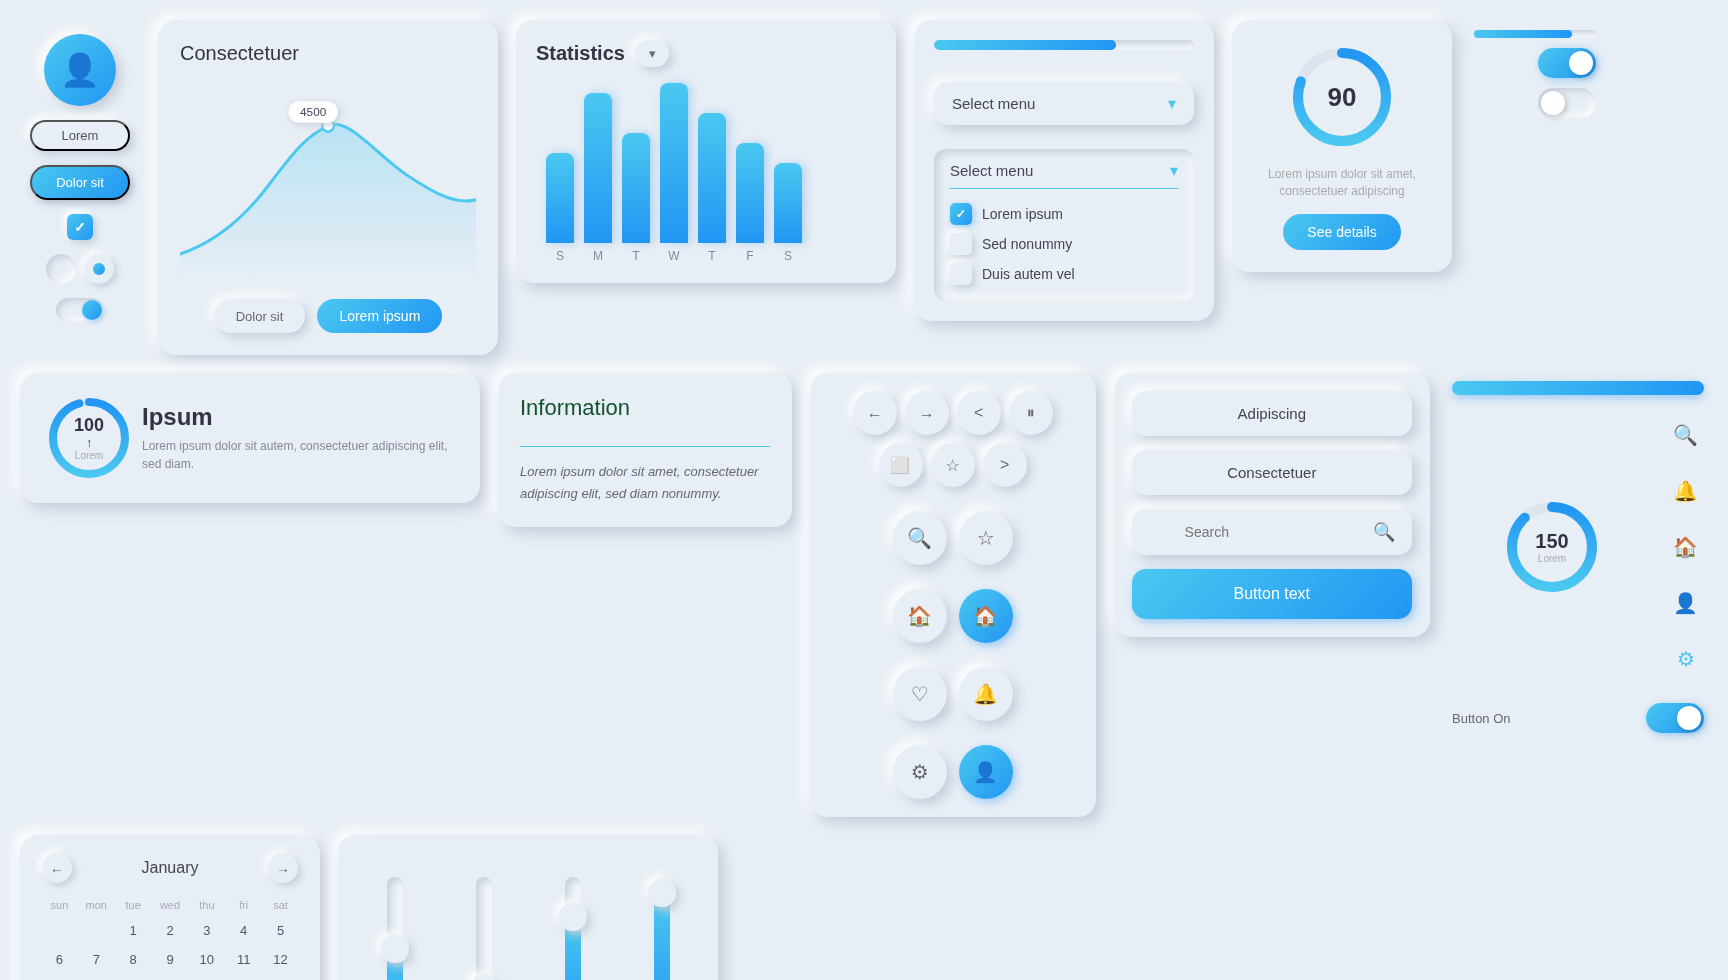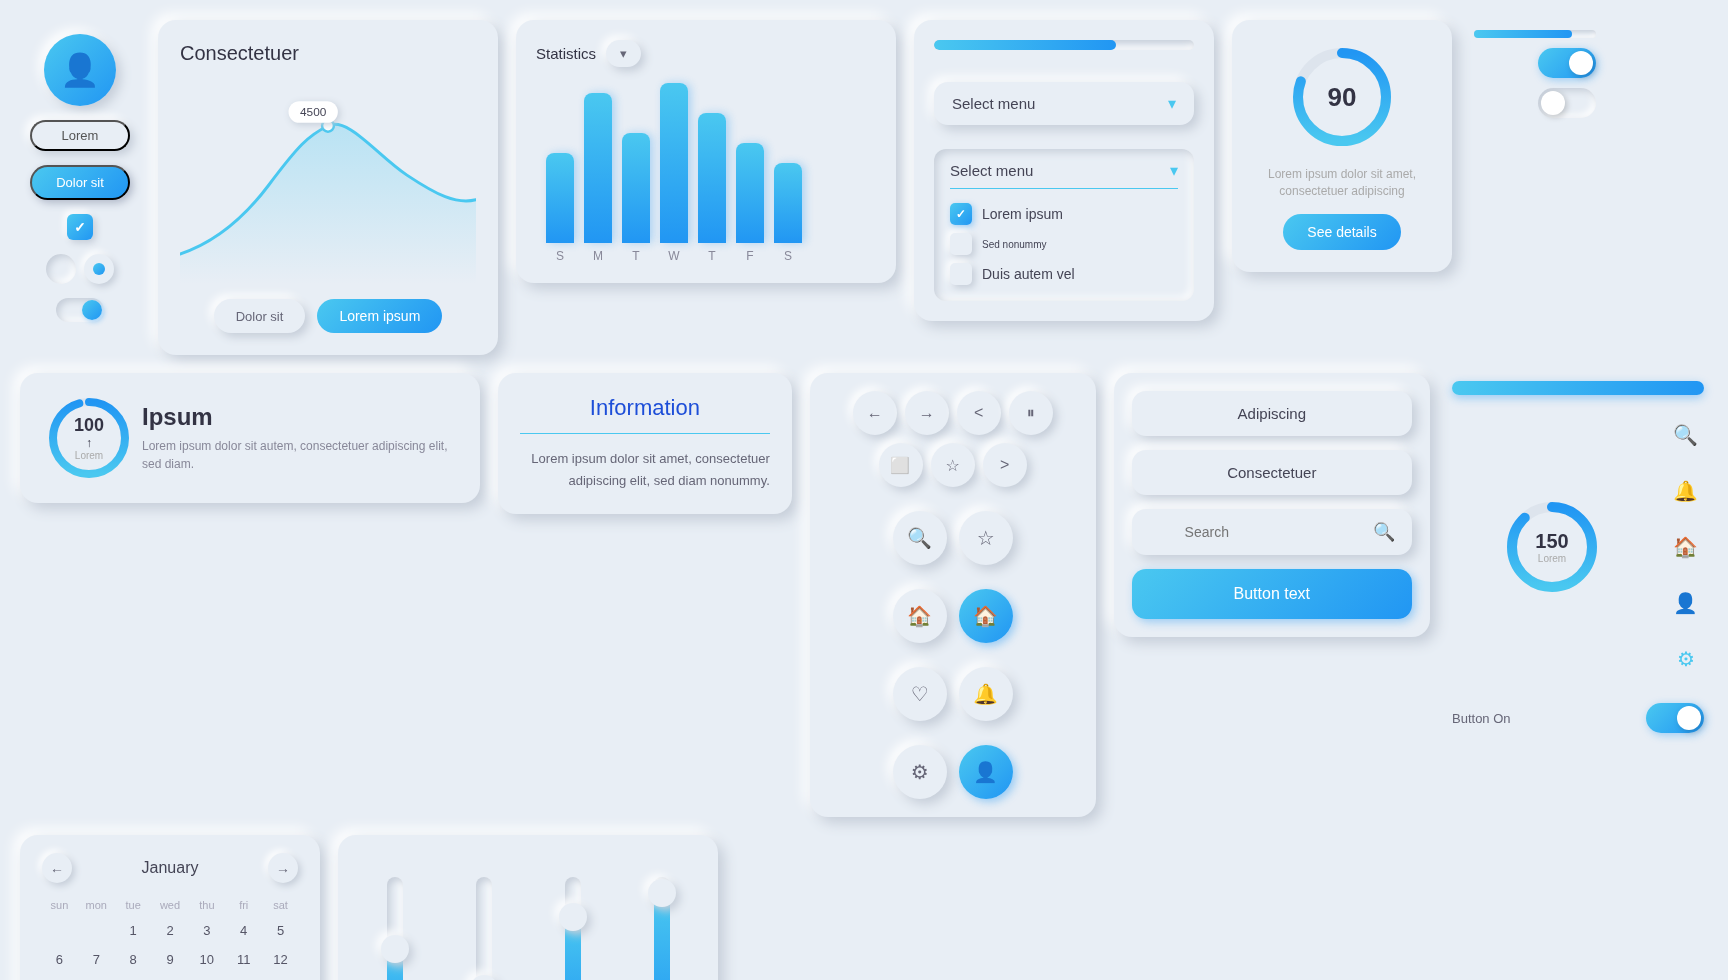--- a/index.html
+++ b/index.html
@@ -132,21 +132,21 @@
     
     .stats-card {
       grid-column: 3; grid-row: 1;
       padding: 20px;
     }
 
     .stats-header {
       display: flex; align-items: center; gap: 10px; margin-bottom: 16px;
     }
 
-    .stats-title { font-size: 15px; color: #334; font-weight: 400; }
+    .stats-title { font-size: 20px; color: #334; font-weight: 700; }
 
     .dropdown-pill {
       background: #e8eef5;
       border-radius: 20px;
       padding: 6px 14px;
       font-size: 13px;
       color: #667;
       cursor: pointer;
       box-shadow: 4px 4px 10px #c5cdd8, -4px -4px 10px #ffffff;
       display: flex; align-items: center; gap: 6px;
@@ -260,23 +260,23 @@
     .ipsum-title { font-size: 24px; color: #334; font-weight: 700; margin-bottom: 6px; }
 
     .ipsum-text { font-size: 12px; color: #889; line-height: 1.5; }
 
     
     .info-card {
       grid-column: 3; grid-row: 2;
       padding: 22px;
     }
 
-    .info-title { font-size: 22px; color: #1d4ed8; font-weight: 400; text-align: center; border-bottom: 1.5px solid #4ac8f0; padding-bottom: 12px; margin-bottom: 14px; }
-
-    .info-text { font-size: 13px; color: #667; line-height: 1.7; text-align: right; }
+    .info-title { font-size: 22px; color: #14532d; font-weight: 400; border-bottom: 1.5px solid #4ac8f0; padding-bottom: 25px; margin-bottom: 14px; }
+
+    .info-text { font-size: 13px; color: #667; line-height: 1.7; text-align: left; font-style: italic; }
 
     
     .controls-card {
       grid-column: 4; grid-row: 2;
       padding: 18px;
       display: flex; flex-direction: column; gap: 14px;
     }
 
     .nav-buttons {
       display: flex; align-items: center; gap: 8px; justify-content: center; flex-wrap: wrap;
@@ -601,21 +601,21 @@
           <span style="color:#4ac8f0;font-size:16px;">▾</span>
         </div>
         <div class="check-option">
           <div class="cb-blue">
             <span style="color:white;font-size:12px;font-weight:bold;">✓</span>
           </div>
           <span style="font-size:14px;color:#445;">Lorem ipsum</span>
         </div>
         <div class="check-option">
           <div class="cb-white"></div>
-          <span style="font-size:10px;color:#445;text-align:center;">Sed nonummy</span>
+          <span style="font-size:14px;color:#445;text-align:center;">Sed nonummy</span>
         </div>
         <div class="check-option">
           <div class="cb-white"></div>
           <span style="font-size:14px;color:#445;">Duis autem vel</span>
         </div>
       </div>
     </div>
 
     <div class="neumorphic gauge-card" style="max-width:220px;min-width:180px;">
       <div class="gauge-wrap">

